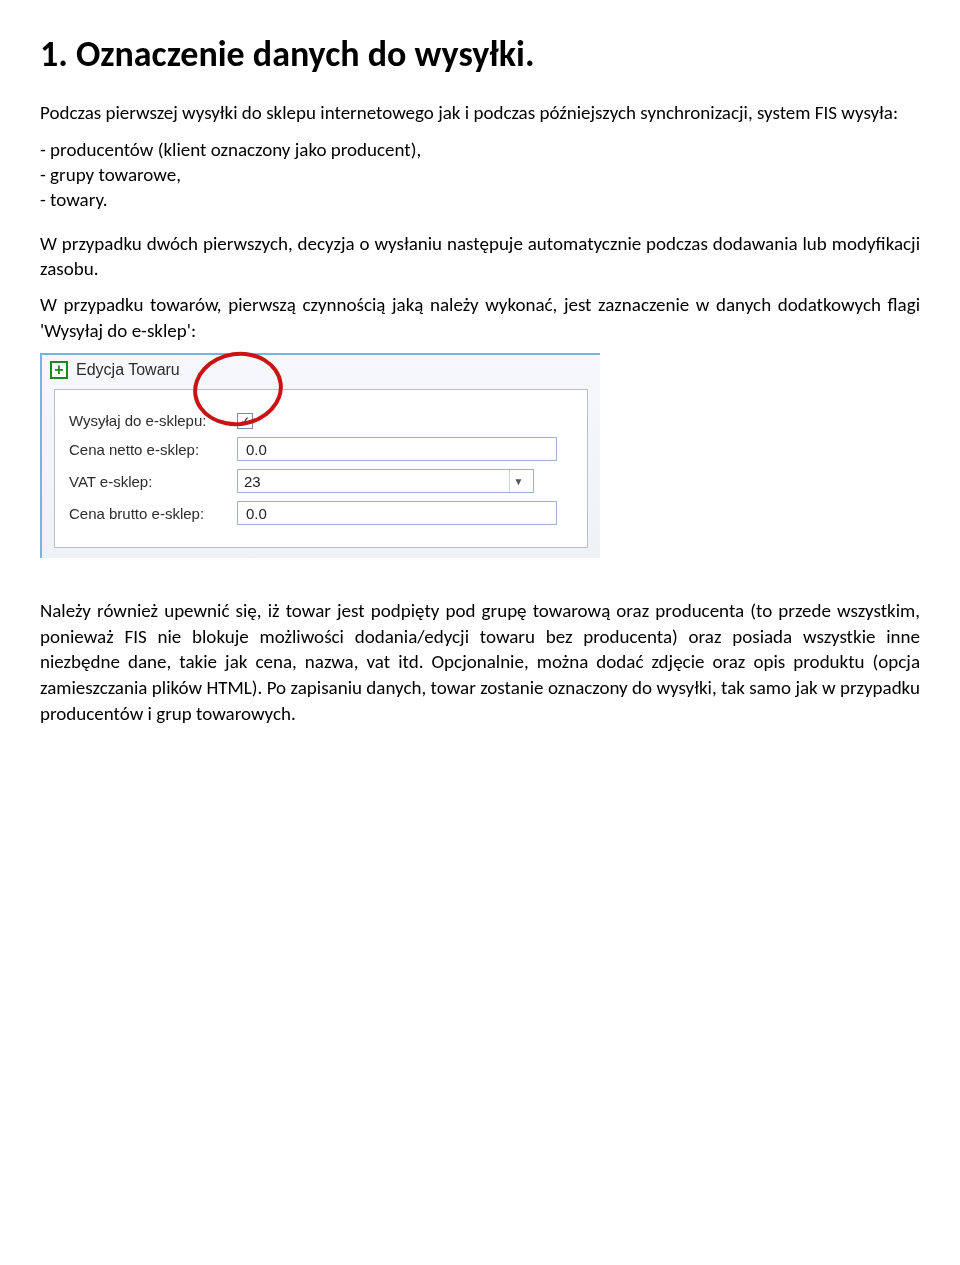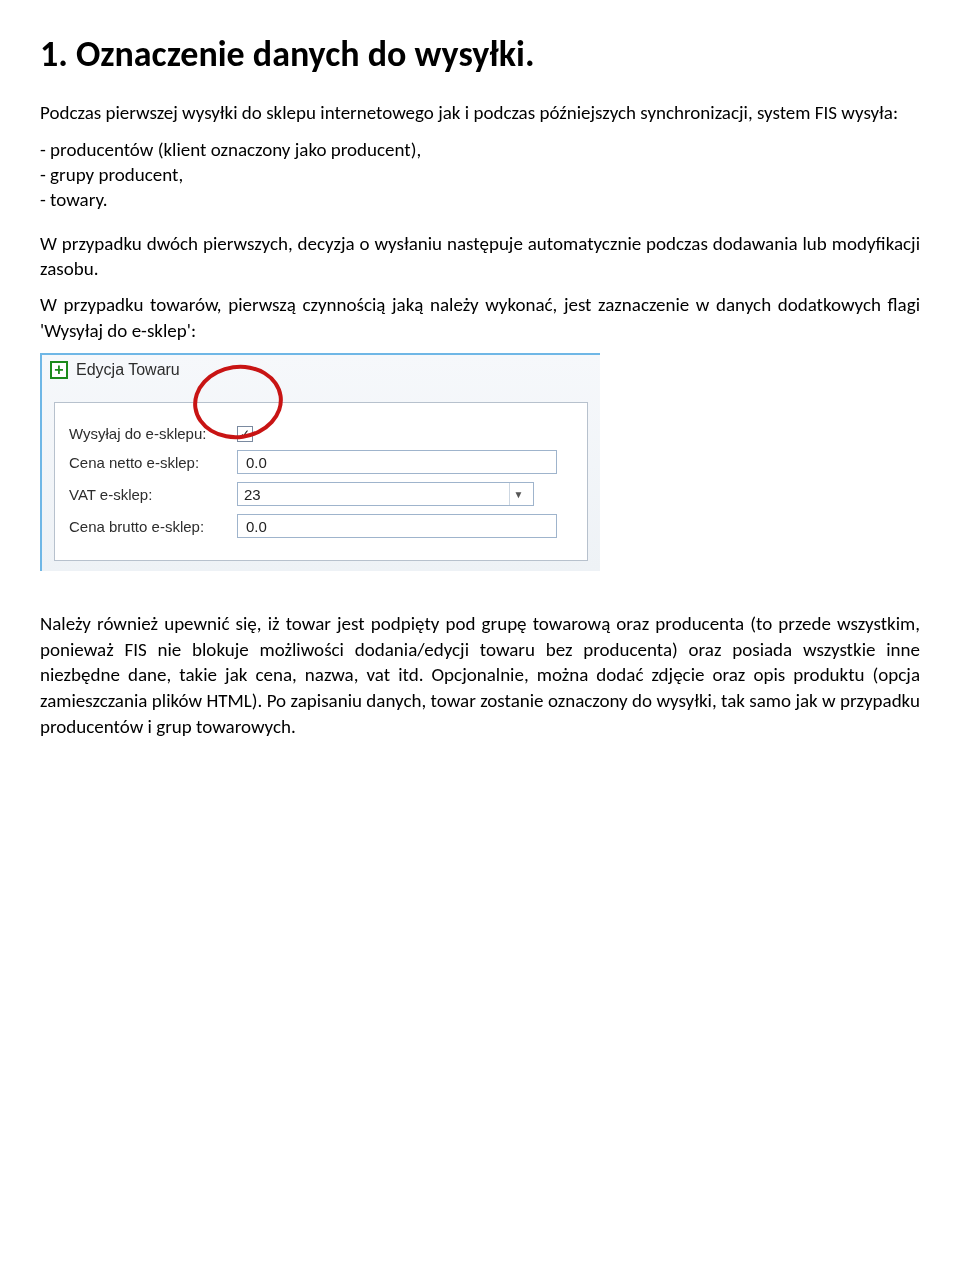--- a/index.html
+++ b/index.html
@@ -70,21 +70,21 @@
   }
   .tab.active {
     background: #fff;
     z-index: 2;
   }
   .tab.strike-wrap { position: relative; }
   .tab .strike-text { position: relative; }
   .tab-body {
     background: #fff;
     border: 1px solid #b7c1cd;
-    margin: 13px 12px 0 12px;
+    margin: 0 12px 0 12px;
     padding: 14px 14px 14px 14px;
   }
   .form-row {
     display: flex;
     align-items: center;
     margin: 8px 0;
     gap: 8px;
   }
   .form-label { width: 160px; text-align: left; }
   .checkbox {
@@ -125,21 +125,21 @@
 </style>
 </head>
 <body>
 
 <div class="heading">1. Oznaczenie danych do wysyłki.</div>
 
 <div class="para">Podczas pierwszej wysyłki do sklepu internetowego jak i podczas późniejszych synchronizacji, system FIS wysyła:</div>
 
 <div class="list">
   <div class="list-item">- producentów (klient oznaczony jako producent),</div>
-  <div class="list-item">- grupy producent,</div>
+  <div class="list-item">- grupy towarowe,</div>
   <div class="list-item">- towary.</div>
 </div>
 
 <div class="para spread">W przypadku dwóch pierwszych, decyzja o wysłaniu następuje automatycznie podczas dodawania lub modyfikacji zasobu.</div>
 
 <div class="para">W przypadku towarów, pierwszą czynnością jaką należy wykonać, jest zaznaczenie w danych dodatkowych flagi 'Wysyłaj do e-sklep':</div>
 
 <div class="screenshot rel">
   <div class="win-title">
     <span class="plus-icon">+</span>

